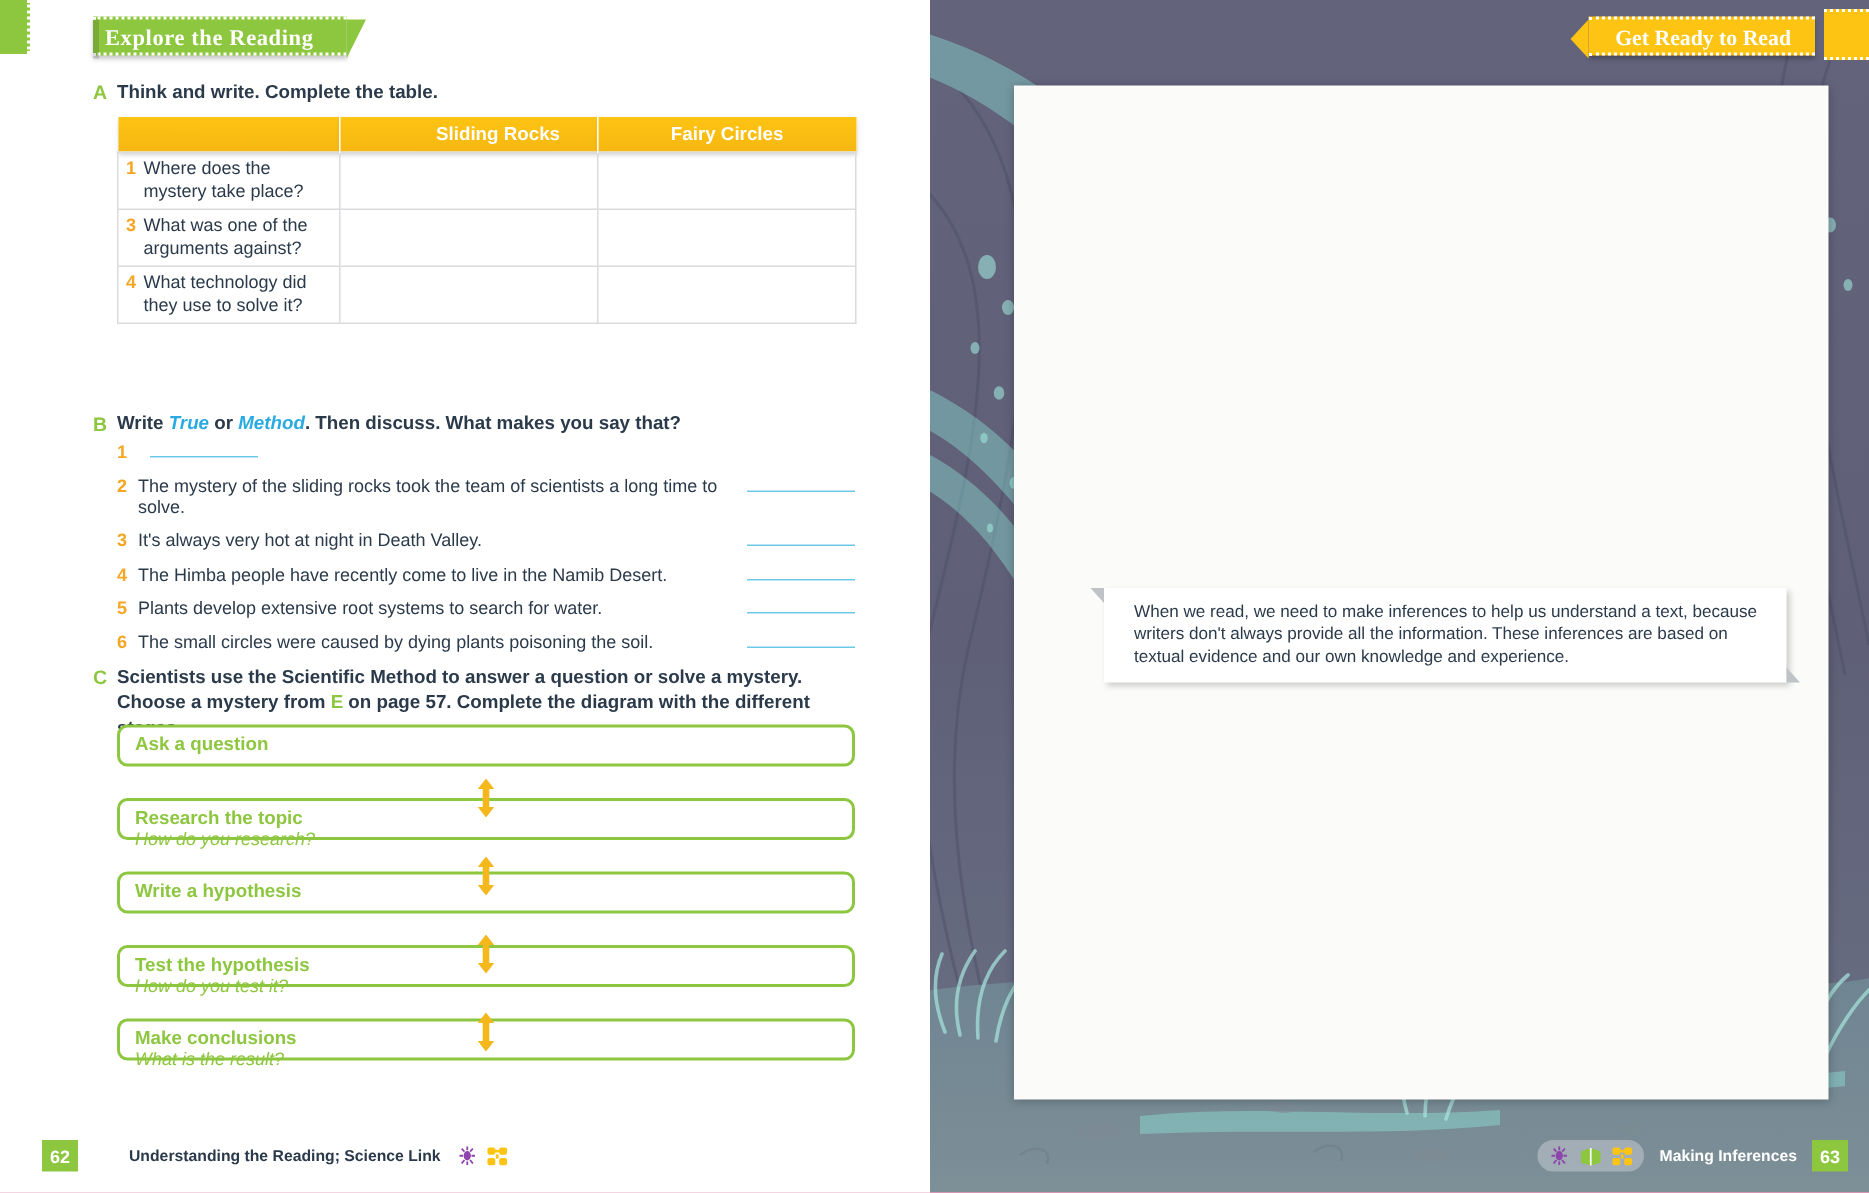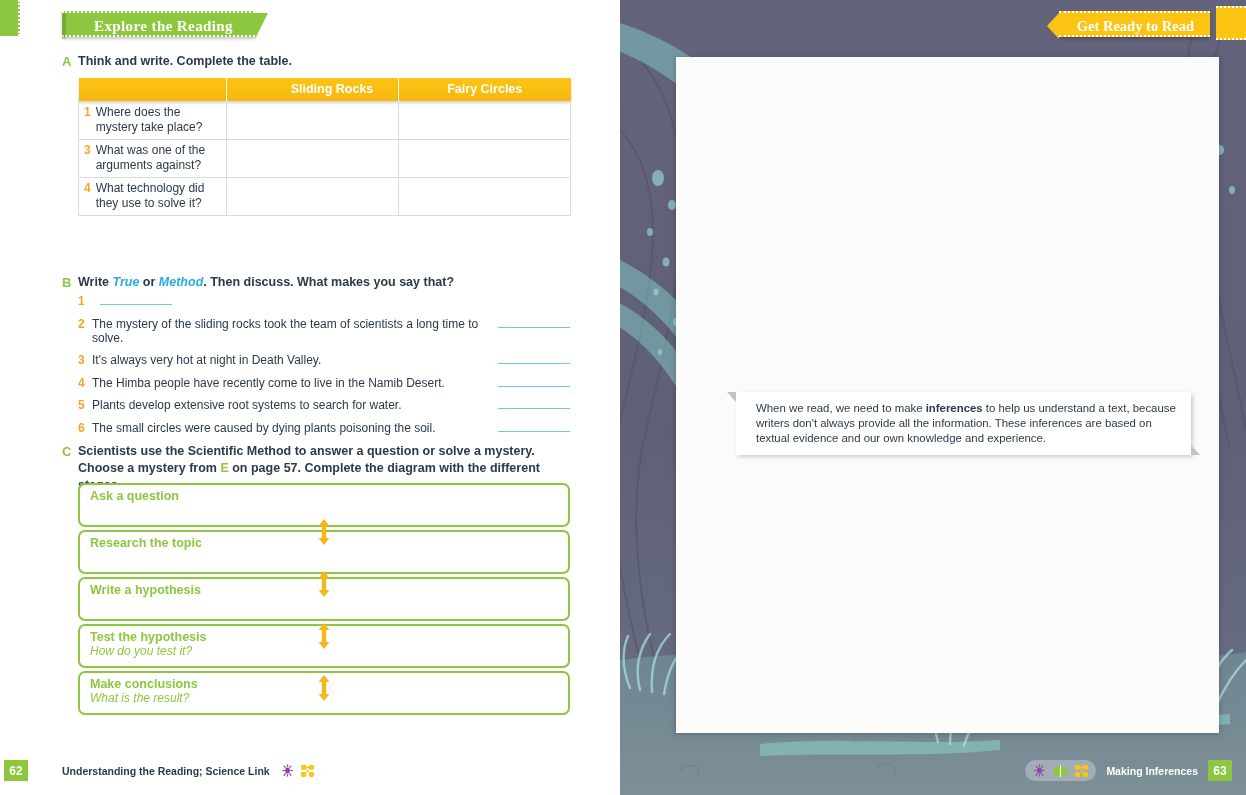--- a/index.html
+++ b/index.html
@@ -25,21 +25,21 @@
   }
   .banner-green {
     position: absolute; left: 62px; top: 11px;
     height: 26px;
     background: #8dc63f;
     color: #ffffff;
     font-family: "Liberation Serif", serif;
     font-weight: bold;
     font-size: 15px;
     letter-spacing: 0.4px;
-    padding: 3px 22px 3px 32px;
+    padding: 3px 22px 3px 8px;
     line-height: 20px;
     border-top: 2px dotted #ffffff;
     border-bottom: 2px dotted #ffffff;
     box-shadow: 0 2px 3px rgba(0,0,0,.22);
   }
   .banner-green::after {
     content: ""; position: absolute; right: -13px; top: 0;
     width: 0; height: 0;
     border-top: 26px solid #8dc63f;
     border-right: 13px solid transparent;
@@ -112,36 +112,36 @@
   .blist .ln {
     flex: 0 0 72px; border-bottom: 1px solid #6ec9e8;
     height: 11px; margin-left: 8px;
   }
 
   
   .diagram { position: absolute; left: 78px; top: 483px; width: 492px; }
   .dbox {
     border: 2px solid #8dc63f;
     border-radius: 7px;
-    height: 44px;
-    margin-bottom: 3px;
+    height: 28px;
+    margin-bottom: 21px;
     padding: 4px 10px;
     background: #ffffff;
     position: relative;
   }
   .dbox .t1 { color: #8dc63f; font-weight: bold; font-size: 12.5px; line-height: 1.15; }
   .dbox .t2 { color: #8dc63f; font-style: italic; font-size: 12px; line-height: 1.2; }
   .darrow {
     position: absolute; left: 50%; transform: translateX(-50%);
     width: 11px; height: 26px;
     z-index: 4;
   }
 
   
-  .footL { position: absolute; left: 4px; bottom: 14px; display: flex; align-items: center; margin-top: 19px; }
+  .footL { position: absolute; left: 28px; bottom: 14px; display: flex; align-items: center; margin-top: 19px; }
   .pagenum {
     background: #8dc63f; color: #ffffff; font-weight: bold;
     font-size: 12px; width: 24px; height: 21px;
     display: flex; align-items: center; justify-content: center;
   }
   .footL .lbl {
     margin-left: 34px; font-size: 10.5px; color: #2b3a4a; font-weight: 600;
   }
   .foot-icons { margin-left: 10px; display: flex; align-items: center; gap: 5px; }
 
@@ -191,21 +191,21 @@
   }
   .callout {
     position: absolute; left: 116px; top: 392px;
     width: 455px;
     background: #ffffff;
     padding: 9px 14px 9px 20px;
     font-size: 11.4px; color: #2b3a4a; line-height: 1.33;
     box-shadow: 2px 2px 4px rgba(0,0,0,.18);
     z-index: 7;
   }
-  .callout b { font-weight: bold; }
+  .callout b { font-weight: normal; }
   .callout .fold-tl {
     position: absolute; left: -9px; top: 0;
     width: 0; height: 0;
     border-top: 10px solid #bfc3c7;
     border-left: 9px solid transparent;
   }
   .callout .fold-br {
     position: absolute; right: -9px; bottom: 0;
     width: 0; height: 0;
     border-bottom: 10px solid #bfc3c7;
@@ -316,20 +316,21 @@
     <div class="diagram">
       <div class="dbox">
         <div class="t1">Ask a question</div>
         <div class="t2"></div>
       </div>
       <svg class="darrow" style="top:36px;" viewBox="0 0 11 26">
         <path d="M5.5 0 L11 7 L7.7 7 L7.7 19 L11 19 L5.5 26 L0 19 L3.3 19 L3.3 7 L0 7 Z" fill="#f5b81c"></path>
       </svg>
       <div class="dbox">
         <div class="t1">Research the topic</div>
+        <div class="t2">How do you research?</div>
       </div>
       <svg class="darrow" style="top:88px;" viewBox="0 0 11 26">
         <path d="M5.5 0 L11 7 L7.7 7 L7.7 19 L11 19 L5.5 26 L0 19 L3.3 19 L3.3 7 L0 7 Z" fill="#f5b81c"></path>
       </svg>
       <div class="dbox">
         <div class="t1">Write a hypothesis</div>
         <div class="t2"></div>
       </div>
       <svg class="darrow" style="top:140px;" viewBox="0 0 11 26">
         <path d="M5.5 0 L11 7 L7.7 7 L7.7 19 L11 19 L5.5 26 L0 19 L3.3 19 L3.3 7 L0 7 Z" fill="#f5b81c"></path>

